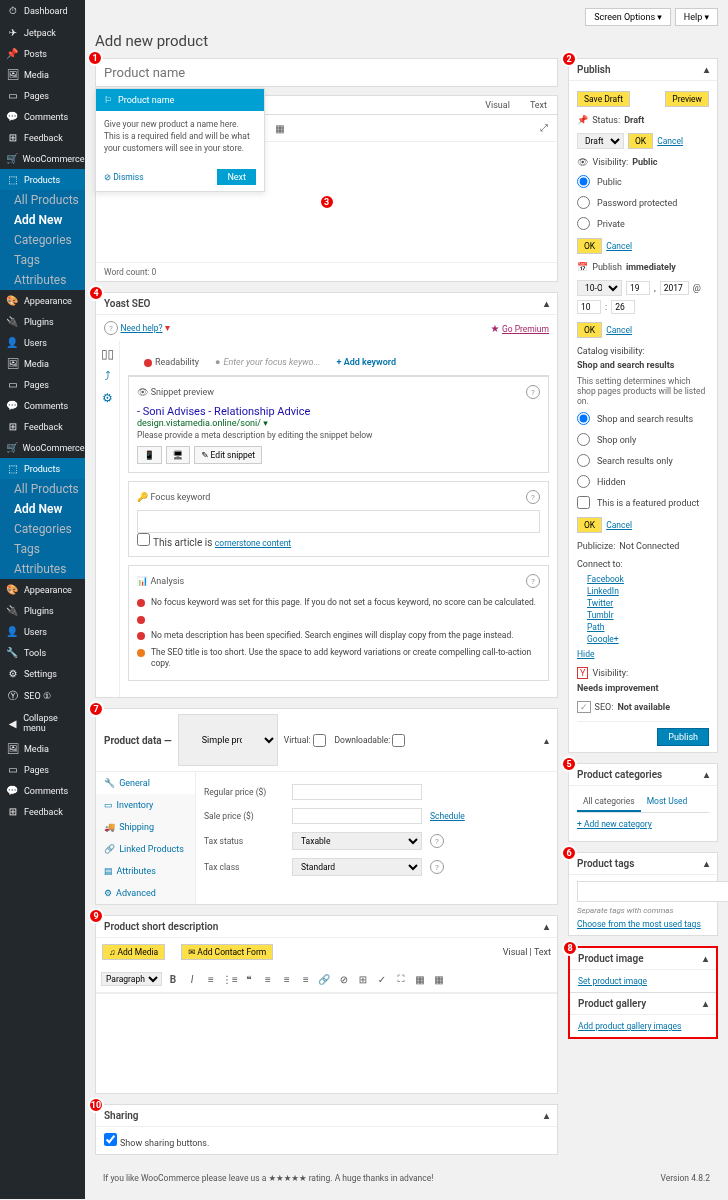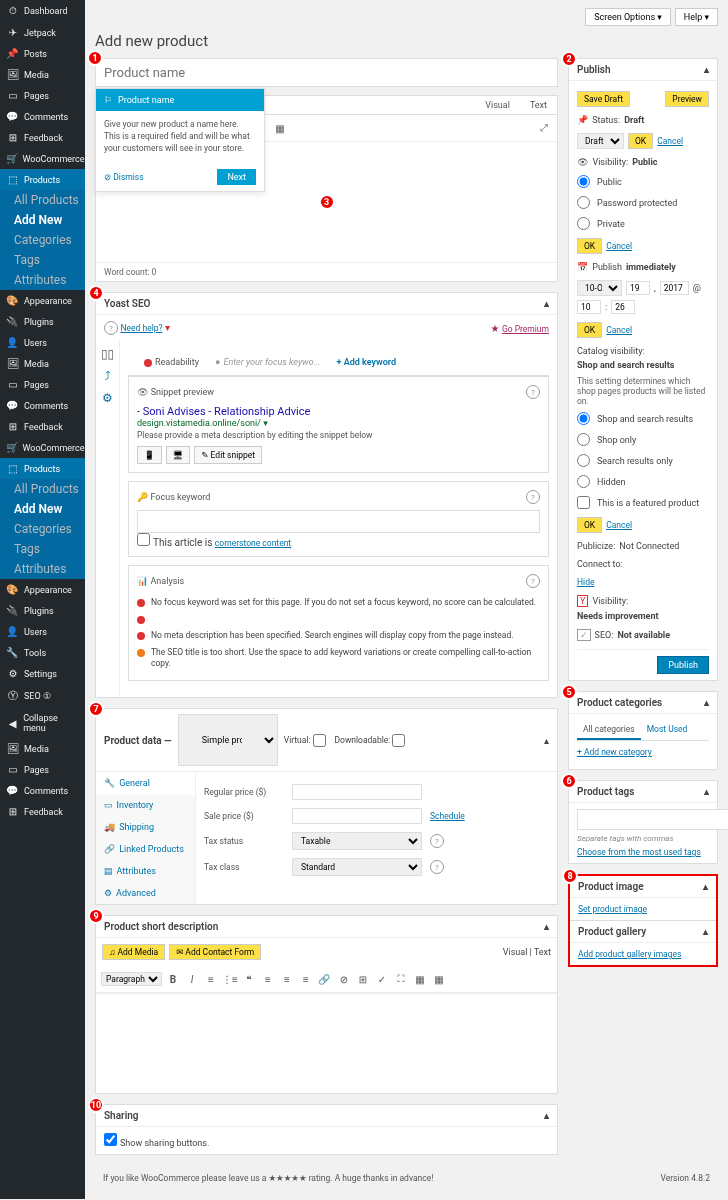--- a/index.html
+++ b/index.html
@@ -425,21 +425,21 @@
 </div>
 </div>
 
 <div class="box">
 <div class="badge" style="top:-8px;left:-8px">9</div>
 <div class="box-h">
               <span>Product short description</span>
               <span>▴</span>
             </div>
 <div class="box-b" style="padding:0">
-<div style="padding:6px;display:flex;gap:4px;align-items:center">
+<div style="padding:6px;display:flex;gap:16px;align-items:center">
 <button class="btn-s">♫ Add Media</button>
 <button class="btn-s">✉ Add Contact Form</button>
 <span style="margin-left:auto;font-size:9px"><span>Visual</span> | <span>Text</span></span>
 </div>
 <div class="ed-tools">
 <select style="font-size:8.5px;border:1px solid #ddd"><option>Paragraph</option></select>
 <span class="t">
                   <b>B</b>
                 </span>
 <span class="t">
@@ -561,20 +561,28 @@
               </div>
 <div class="pub-row">
                 <button class="btn-s">OK</button>
                 <a class="link">Cancel</a>
               </div>
 <div class="pub-row">
                 <span>Publicize:</span>
                 <span>Not Connected</span>
               </div>
 <div class="pub-row">Connect to:</div>
+<ul class="connect-list" id="connect-list">
+                <li><a class="link">Facebook</a></li>
+                <li><a class="link">LinkedIn</a></li>
+                <li><a class="link">Twitter</a></li>
+                <li><a class="link">Tumblr</a></li>
+                <li><a class="link">Path</a></li>
+                <li><a class="link">Google+</a></li>
+              </ul>
 <div class="pub-row">
                 <a class="link">Hide</a>
               </div>
 <div class="pub-row">
                 <span style="color:#dc3232;border:1px solid #dc3232;padding:0 2px">Y</span>
                 <span>Visibility:</span>
                 <b>Needs improvement</b>
               </div>
 <div class="pub-row">
                 <span style="color:#999;border:1px solid #999;padding:0 2px">✓</span>

